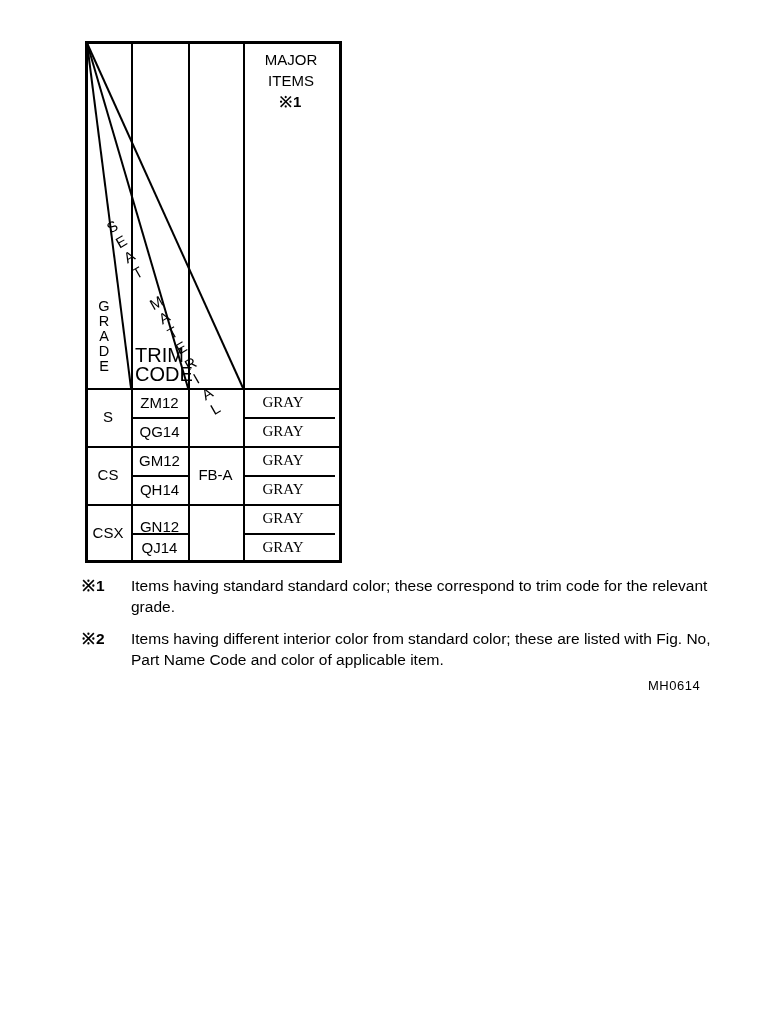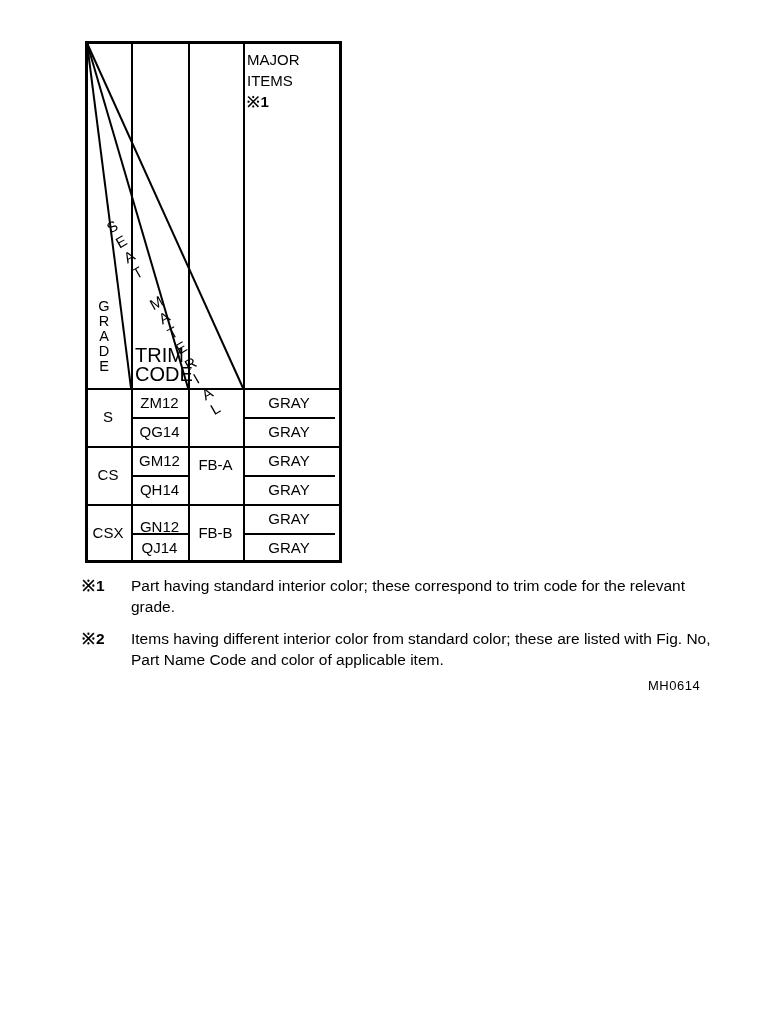--- a/index.html
+++ b/index.html
@@ -80,21 +80,21 @@
     line-height: 15px;
     font-family: "Liberation Sans", sans-serif;
   }
 
   
   #major-items {
     position: absolute;
     left: 162px;
     top: 8px;
     width: 88px;
-    text-align: left;
+    text-align: center;
     font-size: 15px;
     line-height: 21px;
   }
   #major-items span { display: block; }
   #major-items .mark { font-weight: bold; letter-spacing: 1px; }
 
   
   #rows {
     position: absolute;
     left: 0;
@@ -116,21 +116,21 @@
 
   .cell {
     position: absolute;
     font-size: 15px;
     line-height: 18px;
     text-align: center;
   }
   .cell.grade { left: 0; width: 46px; }
   .cell.trim  { left: 46px; width: 57px; }
   .cell.mat   { left: 103px; width: 55px; }
-  .cell.item  { left: 158px; width: 92px; }
+  .cell.item  { left: 152px; width: 92px; font-family: Liberation Serif, serif; }
 
   
   .footnote {
     position: absolute;
     left: 82px;
     width: 640px;
     font-size: 15.5px;
     line-height: 21px;
   }
   .footnote .fn-mark {
@@ -211,44 +211,43 @@
   <div id="rows">
       <div class="cell grade" style="top: 0px; height: 58px; line-height: 58px;">S</div>
       <div class="cell trim" style="top: 0px; height: 29px; line-height: 29px;">ZM12</div>
       <div class="cell item" style="top: 0px; height: 29px; line-height: 29px;">GRAY</div>
       <div class="hline trim" style="top: 29px;"></div>
       <div class="hline gray" style="top: 29px;"></div>
       <div class="cell trim" style="top: 29px; height: 24px; line-height: 29px;">QG14</div>
       <div class="cell item" style="top: 29px; height: 29px; line-height: 29px;">GRAY</div>
       <div class="hline full" style="top: 58px;"></div>
       <div class="cell grade" style="top: 58px; height: 58px; line-height: 58px;">CS</div>
-      <div class="cell mat" style="top: 48px; height: 57px; line-height: 58px;">FB-A</div>
+      <div class="cell mat" style="top: 58px; height: 57px; line-height: 58px;">FB-A</div>
       <div class="cell trim" style="top: 58px; height: 26px; line-height: 29px;">GM12</div>
       <div class="cell item" style="top: 58px; height: 29px; line-height: 29px;">GRAY</div>
       <div class="hline trim" style="top: 87px;"></div>
       <div class="hline gray" style="top: 87px;"></div>
       <div class="cell trim" style="top: 87px; height: 29px; line-height: 29px;">QH14</div>
       <div class="cell item" style="top: 87px; height: 29px; line-height: 29px;">GRAY</div>
       <div class="hline full" style="top: 116px;"></div>
       <div class="cell grade" style="top: 116px; height: 58px; line-height: 58px;">CSX</div>
-      <div class="cell mat" style="top: 116px; height: 58px; line-height: 58px;">FB-B</div>
       <div class="cell trim" style="top: 116px; height: 16px; line-height: 29px; margin-top: 8px;">GN12</div>
       <div class="cell item" style="top: 116px; height: 29px; line-height: 29px;">GRAY</div>
       <div class="hline trim" style="top: 145px;"></div>
       <div class="hline gray" style="top: 145px;"></div>
       <div class="cell trim" style="top: 145px; height: 41px; line-height: 29px;">QJ14</div>
       <div class="cell item" style="top: 145px; height: 29px; line-height: 29px;">GRAY</div>
       <div class="hline full" style="top: 0px;"></div>
     </div>
 
 </div>
 
 <div class="footnote" id="footnote-1">
   <span class="fn-mark">※1</span>
-  <span class="fn-text">Part having standard interior color; these correspond to trim code for the relevant grade.</span>
+  <span class="fn-text">Items having standard standard color; these correspond to trim code for the relevant grade.</span>
 </div>
 
 <div class="footnote" id="footnote-2">
   <span class="fn-mark">※2</span>
   <span class="fn-text">Items having different interior color from standard color; these are listed with Fig. No, Part Name Code and color of applicable item.</span>
 </div>
 
 <div id="doc-code">MH0614</div>
 
 </body></html>

